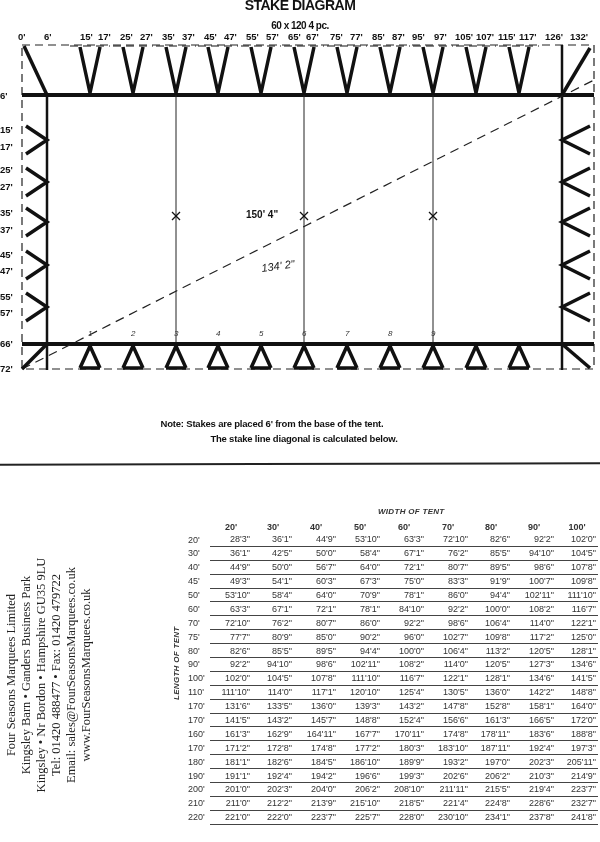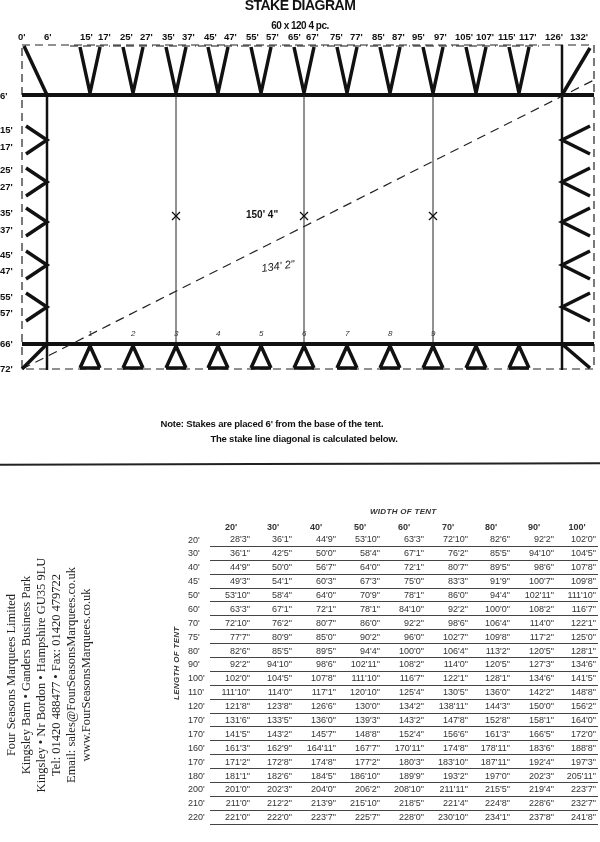--- a/index.html
+++ b/index.html
@@ -7,21 +7,21 @@
   .title{position:absolute;left:0;width:600px;text-align:center;font-weight:bold;letter-spacing:-0.5px;}
   #t1{top:-3px;font-size:14px;}
   #t2{top:20px;font-size:10px;}
   svg text{font-family:"Liberation Sans",sans-serif;}
   .note{position:absolute;left:0;width:544px;text-align:center;font-weight:bold;font-size:9.5px;letter-spacing:-0.2px;}
   #n1{top:418px;}
   #n2{top:433px;margin-left:32px;}
   .divider{position:absolute;left:0;top:463px;width:600px;height:2px;background:#222;transform:rotate(-0.15deg);}
   .addr{position:absolute;left:4px;top:840px;transform-origin:0 0;transform:rotate(-90deg);width:330px;text-align:center;font-family:"Liberation Serif",serif;font-size:12.5px;line-height:15px;color:#222;}
   .addr div{white-space:nowrap;}
-  .wot{position:absolute;left:370px;top:507px;font-style:italic;font-weight:bold;font-size:8px;color:#333;letter-spacing:0.3px;}
+  .wot{position:absolute;left:378px;top:507px;font-style:italic;font-weight:bold;font-size:8px;color:#333;letter-spacing:0.3px;}
   .lot{position:absolute;left:172px;top:700px;transform-origin:0 0;transform:rotate(-90deg);font-style:italic;font-weight:bold;font-size:8px;color:#333;letter-spacing:0.3px;white-space:nowrap;}
   table{border-collapse:collapse;position:absolute;left:188px;top:520px;font-size:9px;color:#333;}
   th{font-weight:bold;font-size:9px;height:13px;padding:0;text-align:center;}
   td{height:12.9px;padding:0 2px;text-align:right;border-bottom:1px solid #444;white-space:nowrap;}
   td.rl{border-bottom:none;text-align:left;width:20px;padding-left:0;}
   tr td:nth-child(2){width:38px;}
   tr td:nth-child(3){width:38px;}
   tr td:nth-child(4){width:40px;}
   tr td:nth-child(5){width:40px;}
   tr td:nth-child(6){width:40px;}
@@ -352,32 +352,20 @@
         <td>114'0"</td>
         <td>117'1"</td>
         <td>120'10"</td>
         <td>125'4"</td>
         <td>130'5"</td>
         <td>136'0"</td>
         <td>142'2"</td>
         <td>148'8"</td>
       </tr>
       <tr>
-        <td class="rl">120'</td>
-        <td>121'8"</td>
-        <td>123'8"</td>
-        <td>126'6"</td>
-        <td>130'0"</td>
-        <td>134'2"</td>
-        <td>138'11"</td>
-        <td>144'3"</td>
-        <td>150'0"</td>
-        <td>156'2"</td>
-      </tr>
-      <tr>
         <td class="rl">170'</td>
         <td>131'6"</td>
         <td>133'5"</td>
         <td>136'0"</td>
         <td>139'3"</td>
         <td>143'2"</td>
         <td>147'8"</td>
         <td>152'8"</td>
         <td>158'1"</td>
         <td>164'0"</td>
@@ -424,20 +412,32 @@
         <td>182'6"</td>
         <td>184'5"</td>
         <td>186'10"</td>
         <td>189'9"</td>
         <td>193'2"</td>
         <td>197'0"</td>
         <td>202'3"</td>
         <td>205'11"</td>
       </tr>
       <tr>
+        <td class="rl">190'</td>
+        <td>191'1"</td>
+        <td>192'4"</td>
+        <td>194'2"</td>
+        <td>196'6"</td>
+        <td>199'3"</td>
+        <td>202'6"</td>
+        <td>206'2"</td>
+        <td>210'3"</td>
+        <td>214'9"</td>
+      </tr>
+      <tr>
         <td class="rl">200'</td>
         <td>201'0"</td>
         <td>202'3"</td>
         <td>204'0"</td>
         <td>206'2"</td>
         <td>208'10"</td>
         <td>211'11"</td>
         <td>215'5"</td>
         <td>219'4"</td>
         <td>223'7"</td>

